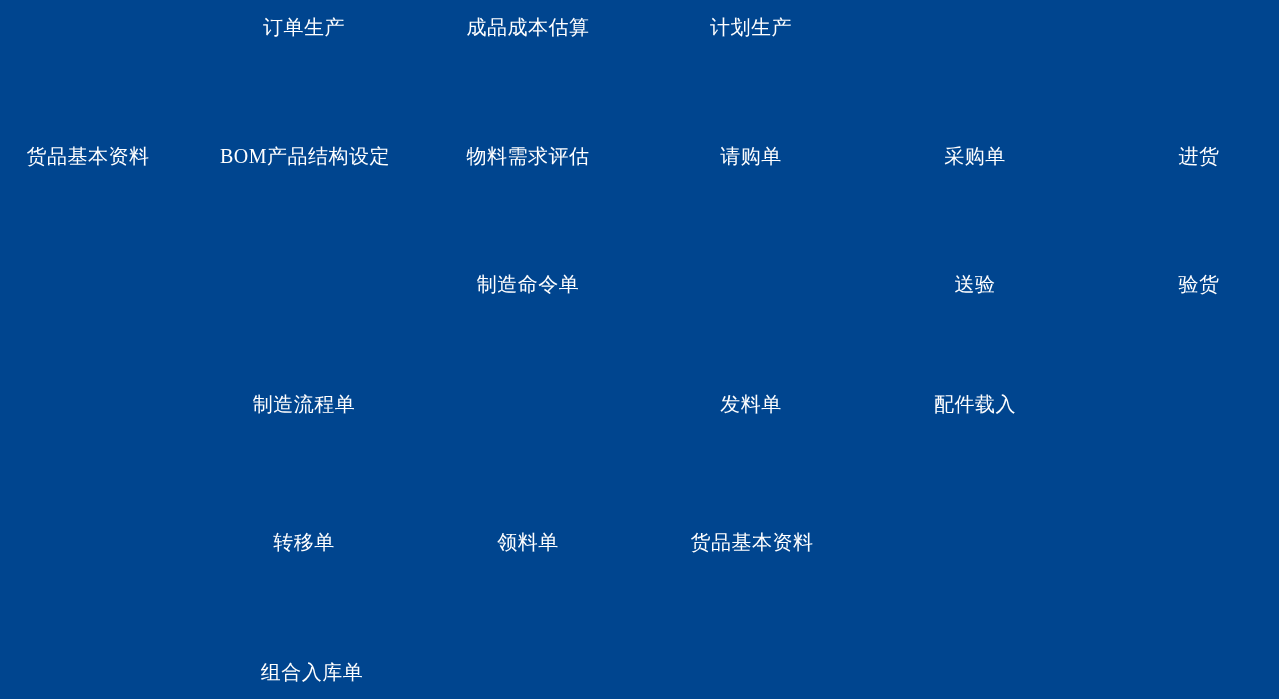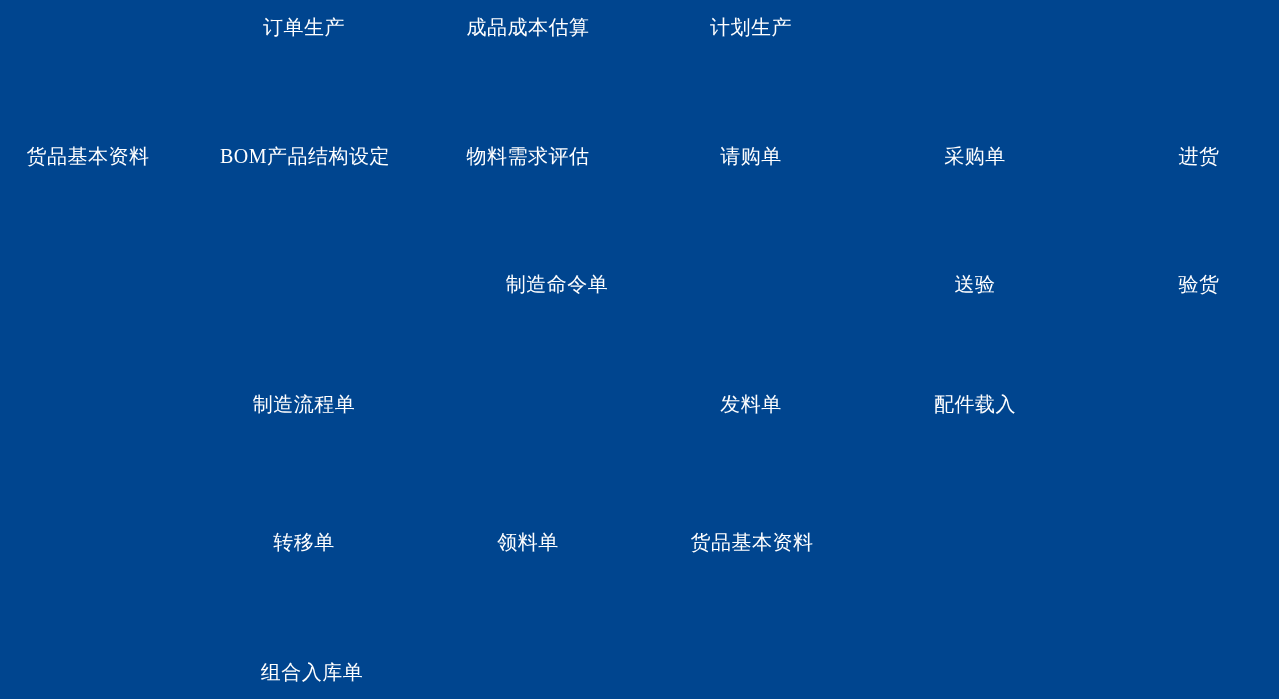--- a/index.html
+++ b/index.html
@@ -30,21 +30,21 @@
 <div class="canvas" style="background: rgb(0, 69, 143); color: rgb(255, 255, 255);">
   <div class="node" style="left: 304px; top: 27px;">订单生产</div>
   <div class="node" style="left: 528px; top: 27px;">成品成本估算</div>
   <div class="node" style="left: 751px; top: 27px;">计划生产</div>
   <div class="node" style="left: 88px; top: 156px;">货品基本资料</div>
   <div class="node" style="left: 305px; top: 156px;">BOM产品结构设定</div>
   <div class="node" style="left: 528px; top: 156px;">物料需求评估</div>
   <div class="node" style="left: 751px; top: 156px;">请购单</div>
   <div class="node" style="left: 975px; top: 156px; text-align: right;">采购单</div>
   <div class="node" style="left: 1199px; top: 156px;">进货</div>
-  <div class="node" style="left: 528px; top: 284px; margin-left: 29px;">制造命令单</div>
+  <div class="node" style="left: 528px; top: 284px;">制造命令单</div>
   <div class="node" style="left: 975px; top: 284px;">送验</div>
   <div class="node" style="left: 1199px; top: 284px;">验货</div>
   <div class="node" style="left: 304px; top: 404px;">制造流程单</div>
   <div class="node" style="left: 751px; top: 404px;">发料单</div>
   <div class="node" style="left: 975px; top: 404px;">配件载入</div>
   <div class="node" style="left: 304px; top: 542px;">转移单</div>
   <div class="node" style="left: 528px; top: 542px;">领料单</div>
   <div class="node" style="left: 752px; top: 542px;">货品基本资料</div>
   <div class="node" style="left: 312px; top: 672px;">组合入库单</div>
 </div>

